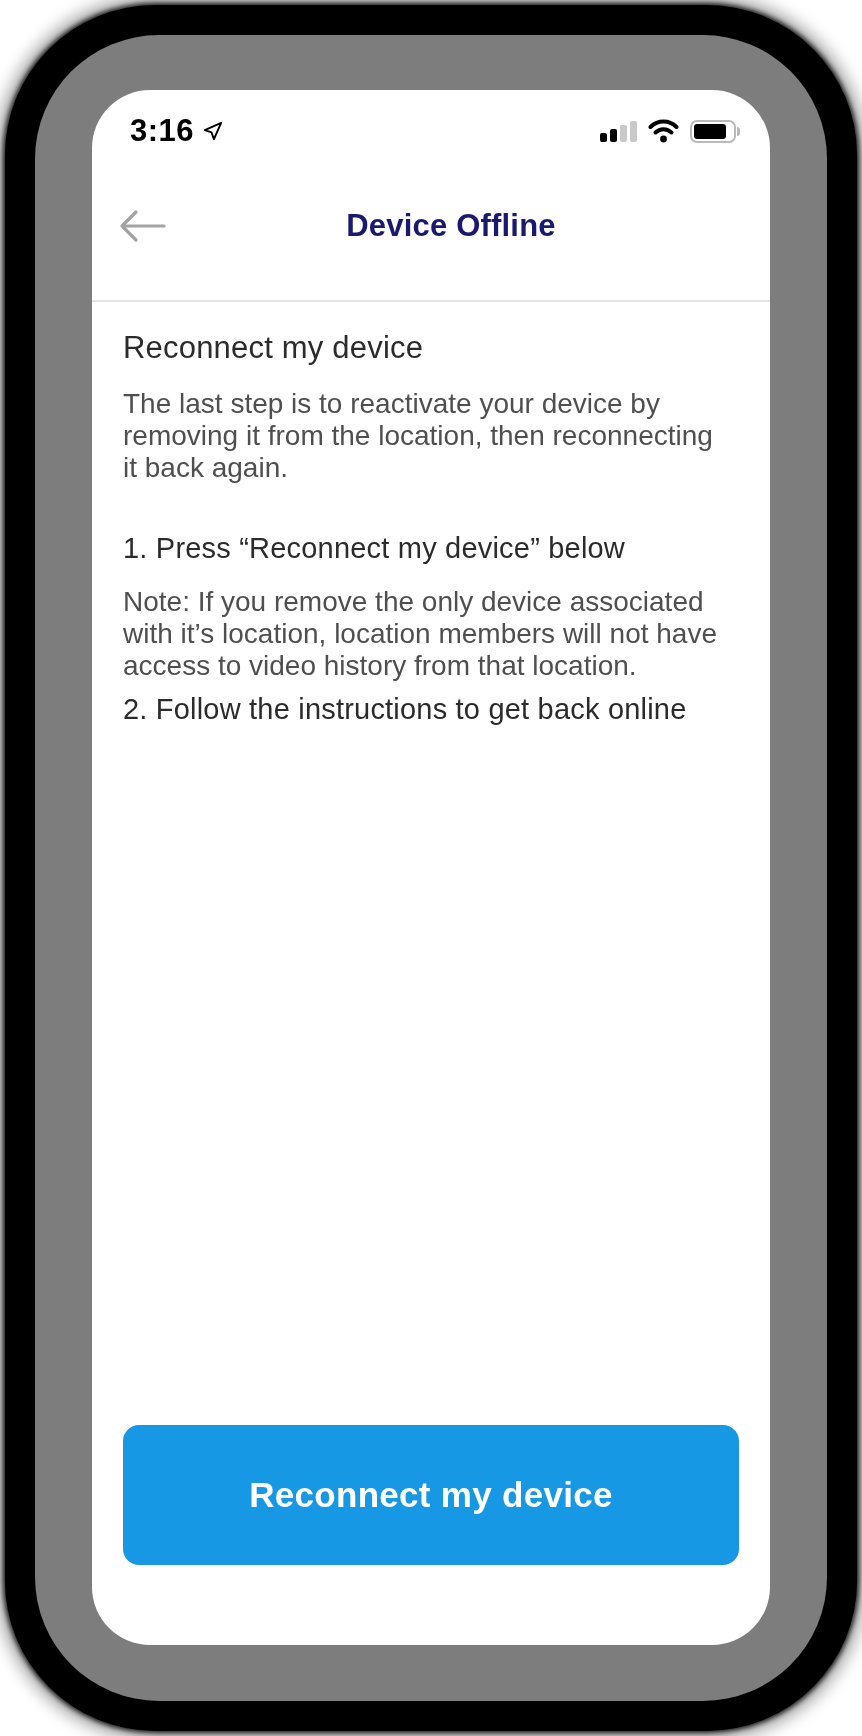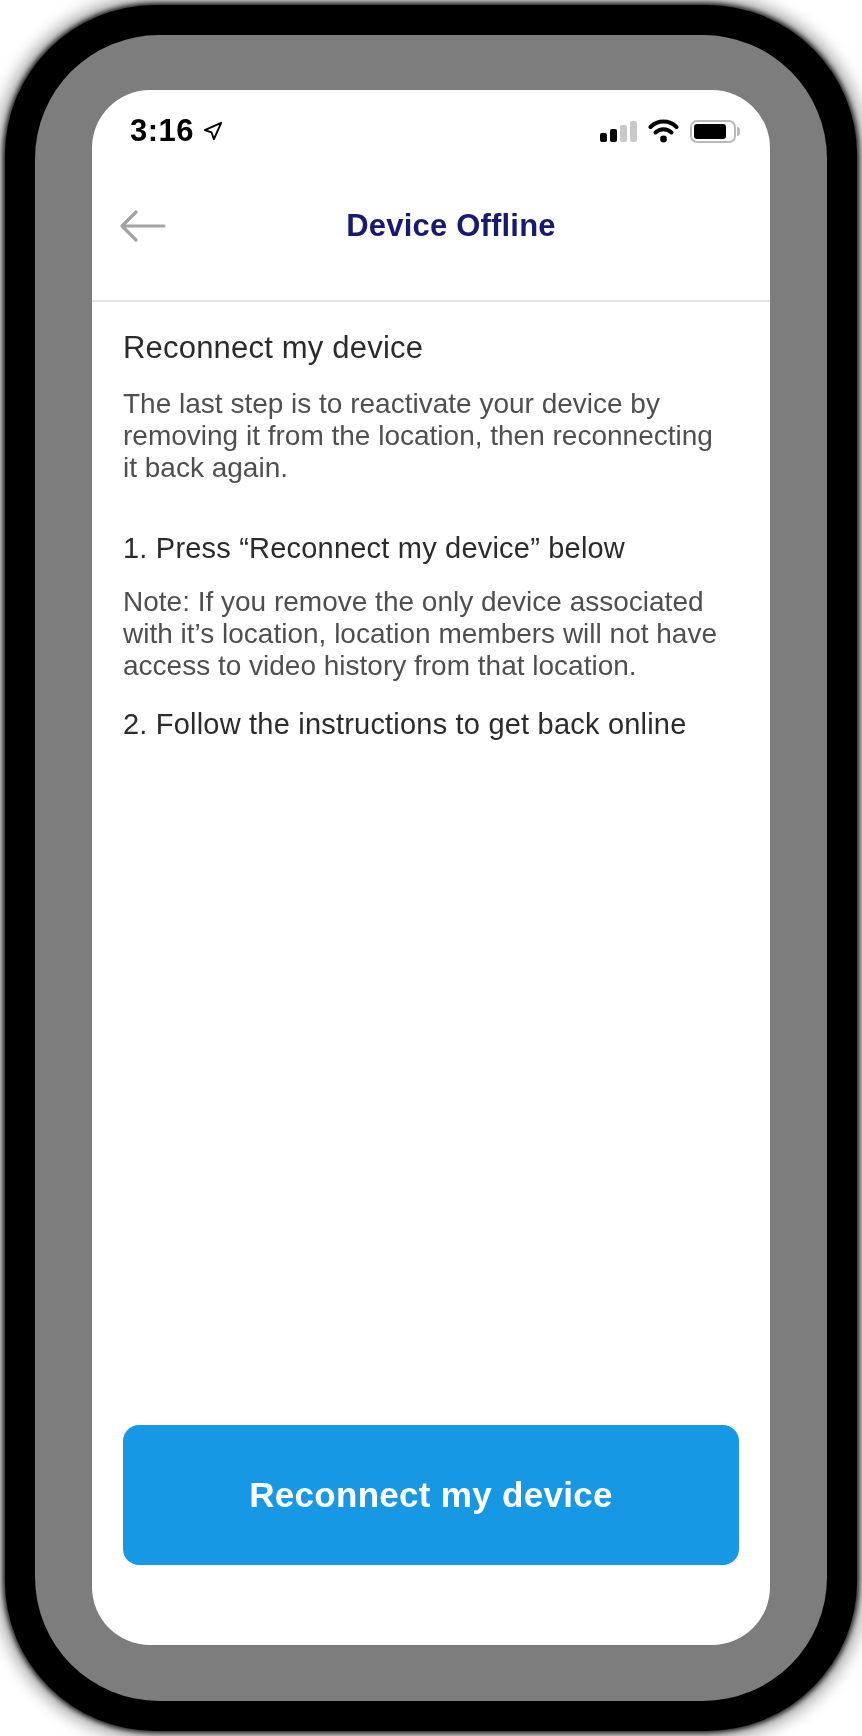--- a/index.html
+++ b/index.html
@@ -95,21 +95,21 @@
     margin:22px 0 0 0;
     font-size:28px;line-height:32px;color:var(--body-text);
   }
   .intro{max-width:600px;}
   .note{max-width:612px;margin-top:18px;}
   .step-heading{
     margin:44px 0 0 0;
     font-size:29px;font-weight:400;color:var(--heading-text);
     line-height:40px;letter-spacing:0.2px;
   }
-  .step-heading.second{margin-top:22px;max-width:620px;}
+  .step-heading.second{margin-top:7px;max-width:620px;}
   
   .footer{
     flex-shrink:0;
     padding:0 31px 80px 31px;
   }
   .primary-button{
     display:block;width:100%;height:140px;
     background:var(--accent-blue);
     border:none;border-radius:16px;
     color:#fff;font-size:35px;font-weight:700;

